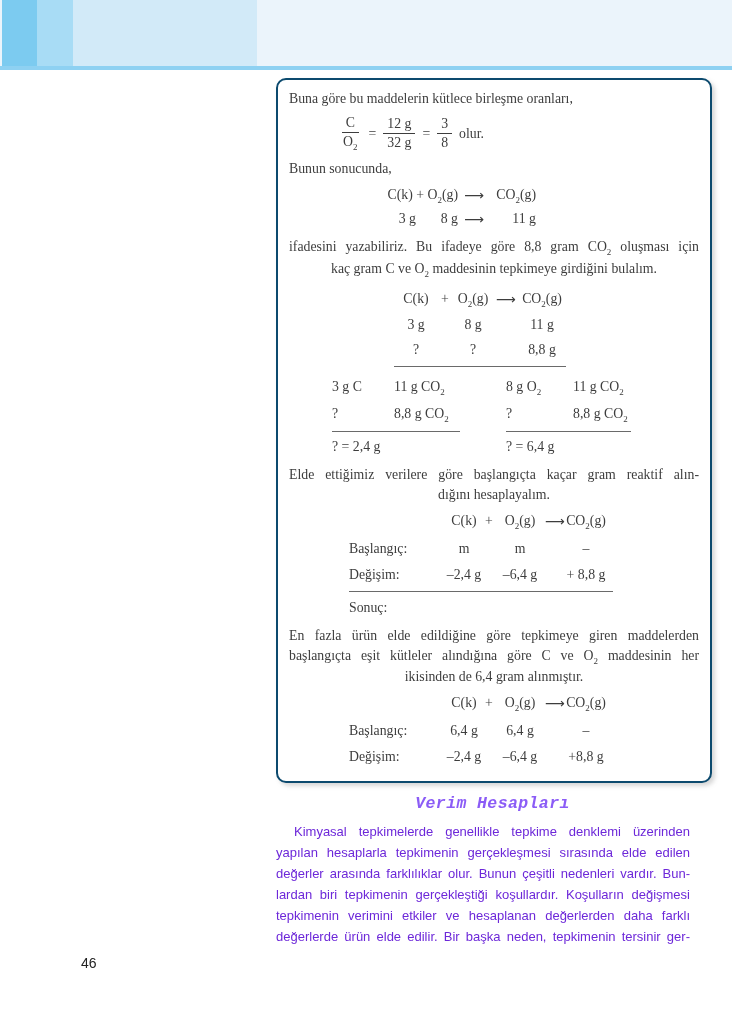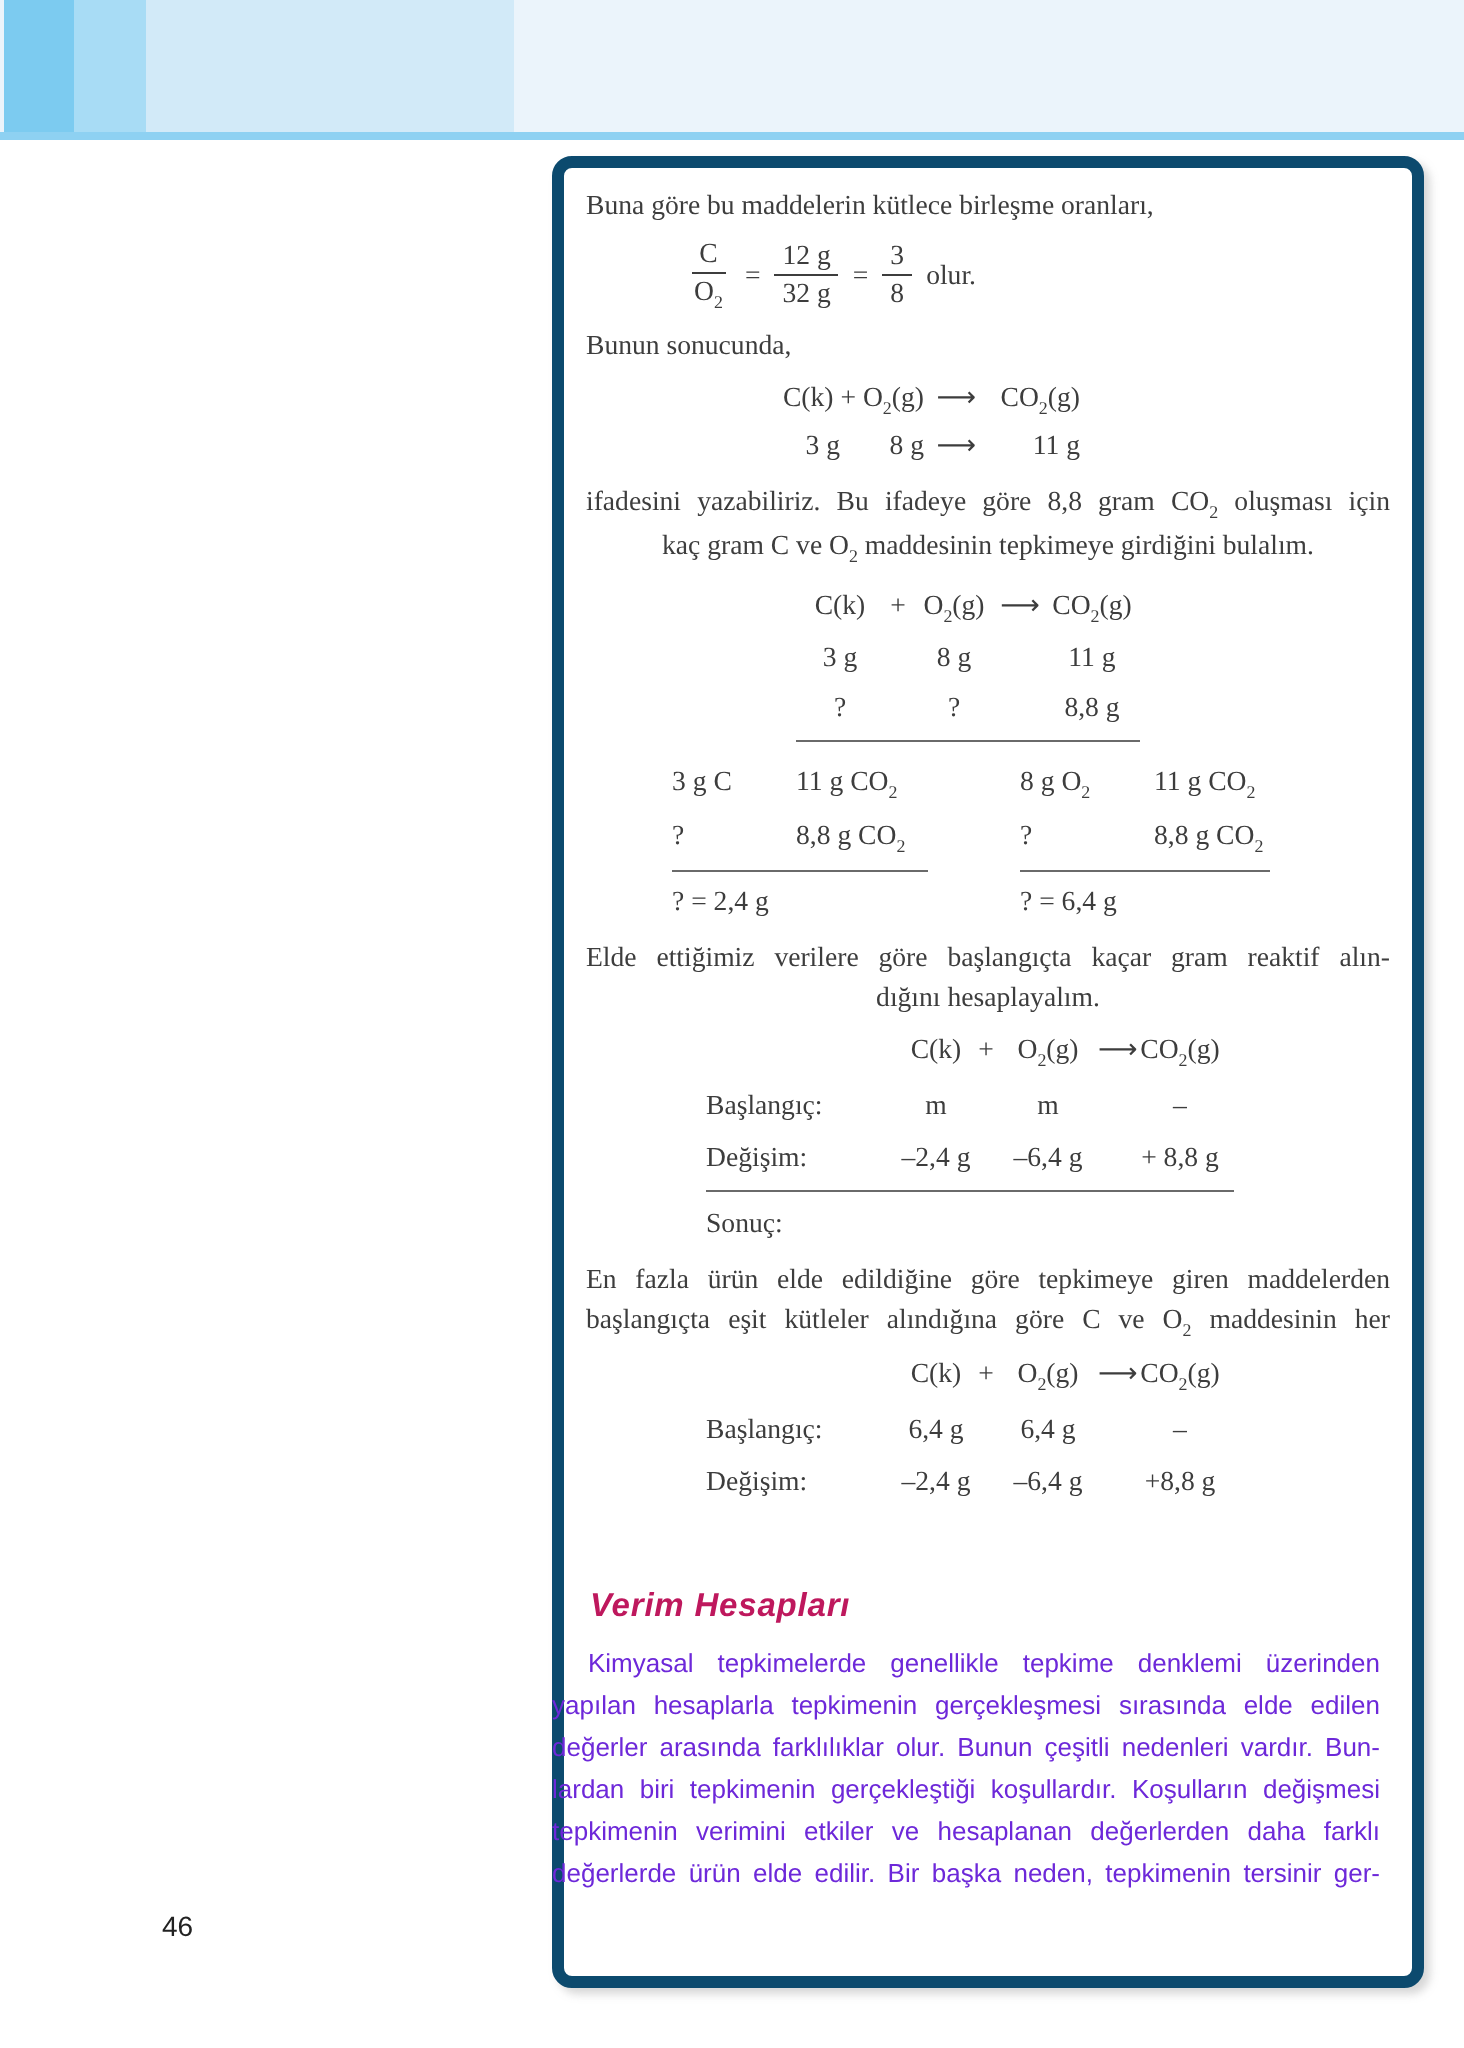--- a/index.html
+++ b/index.html
@@ -11,23 +11,23 @@
   
   .header { position:absolute; top:0; left:0; width:732px; height:66px; background:#ebf4fb; }
   .hb { position:absolute; top:0; bottom:0; }
   .hb1 { left:2px;  width:35px;  background:#7ccbf0; }
   .hb2 { left:37px; width:36px;  background:#a8dcf5; }
   .hb3 { left:73px; width:184px; background:#d2eaf8; }
   .hrule { position:absolute; top:66px; left:0; width:732px; height:4px; background:#8ed1f2; }
 
   
   .box {
-    position:absolute; left:276px; top:78px; width:436px; height:916px;
+    position:absolute; left:276px; top:78px; width:436px; height:705px;
     box-sizing:border-box; background:#ffffff;
-    border:6px solid #0c4a6e; border-radius:10px;
+    border:2px solid #0c4a6e; border-radius:10px;
     box-shadow:3px 3px 4px rgba(140,140,140,0.35);
     padding:9px 11px; font-size:13.8px; line-height:1.45; overflow:hidden;
   }
   .box p { margin:0; }
   sub { font-size:0.65em; }
   .arrow { font-family:"DejaVu Sans", sans-serif; }
 
   .jl { text-align:justify; text-align-last:justify; }
   .nl { text-align:center; }
 
@@ -61,22 +61,22 @@
          margin:6px 0 0 60px; row-gap:6px; text-align:center; }
   .t23 .lab { text-align:left; }
   .t23 span { white-space:nowrap; }
   .rule { grid-column:1/-1; border-top:1.5px solid #6a6a6a; height:0; }
 
   .mt6 { margin-top:6px; } .mt8 { margin-top:8px; }
 
   
   .verim { position:absolute; left:276px; top:794px; width:414px; }
   .verim-heading {
-    font-family:Liberation Sans, sans-serif; font-style:italic; font-weight:bold;
-    color:#be185d; font-size:16.5px; letter-spacing:0.4px; margin:0 0 8px 19px;
+    font-family:Liberation Mono, monospace; font-style:italic; font-weight:bold;
+    color:#8b5cf6; font-size:16.5px; letter-spacing:0.4px; margin:0 0 8px 19px;text-align:center;
   }
   .verim-para { font-family:"Liberation Sans", sans-serif; font-size:13px;
                 line-height:1.62; color:#6d28d9; }
   .vline { text-align:justify; text-align-last:justify; }
   .vindent { text-indent:18px; }
 
   .page-number { position:absolute; left:81px; top:955px;
                  font-family:"Liberation Sans", sans-serif; font-size:14px; color:#222222; }
 </style>
 </head>
@@ -202,20 +202,21 @@
       <span></span>
         <span></span>
       <span></span>
         <span></span>
       <span></span>
     </div>
 
     <div class="mt8">
       <div class="jl">En fazla ürün elde edildiğine göre tepkimeye giren maddelerden</div>
       <div class="jl"><span>başlangıçta eşit kütleler alındığına göre C ve O</span><sub>2</sub><span> maddesinin her</span></div>
+      <div class="nl">ikisinden de 6,4 gram alınmıştır.</div>
     </div>
 
     <div class="t23">
       <span class="lab"></span>
       <span>C(k)</span>
       <span>+</span>
       <span><span>O</span><sub>2</sub><span>(g)</span></span>
       <span class="arrow">⟶</span>
       <span><span>CO</span><sub>2</sub><span>(g)</span></span>
 

